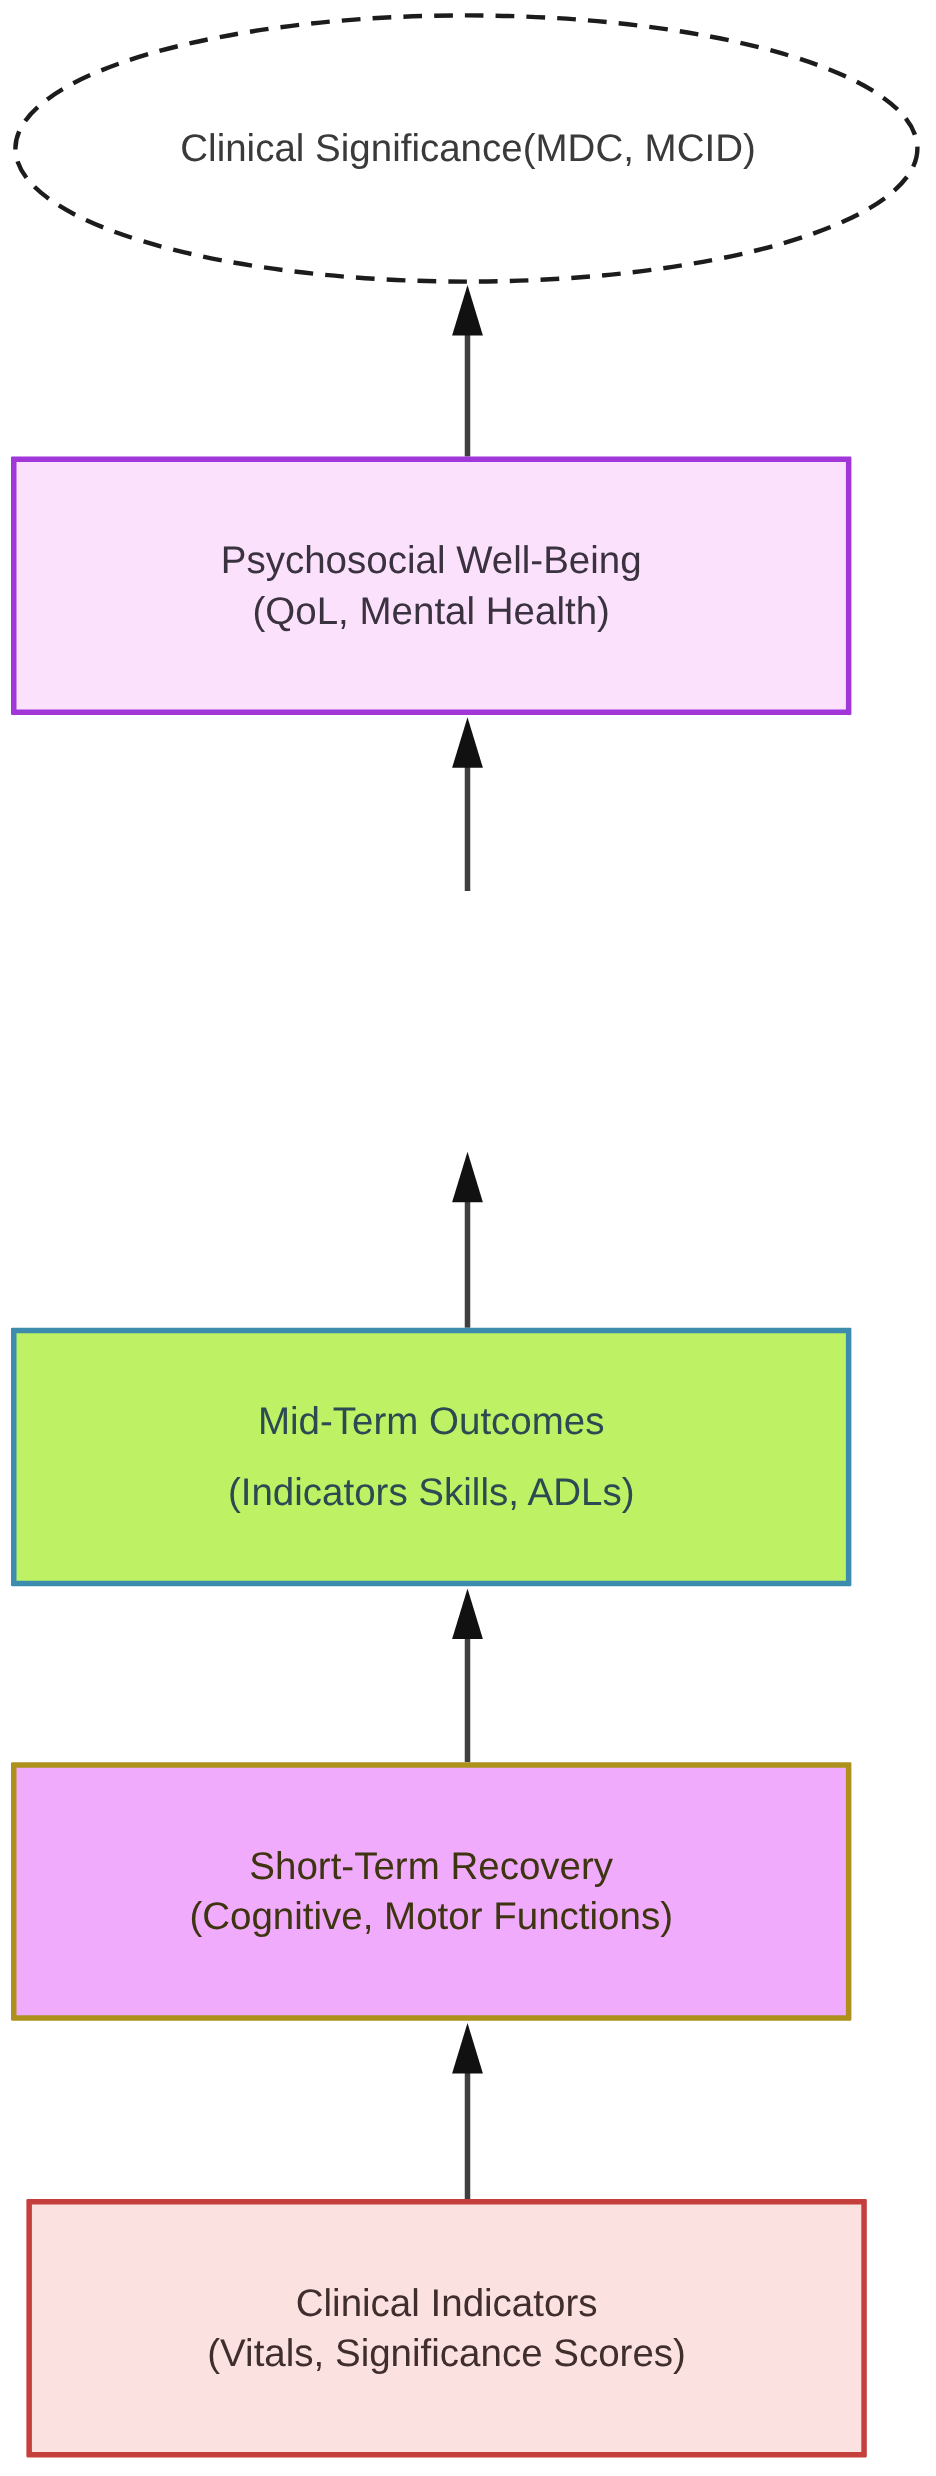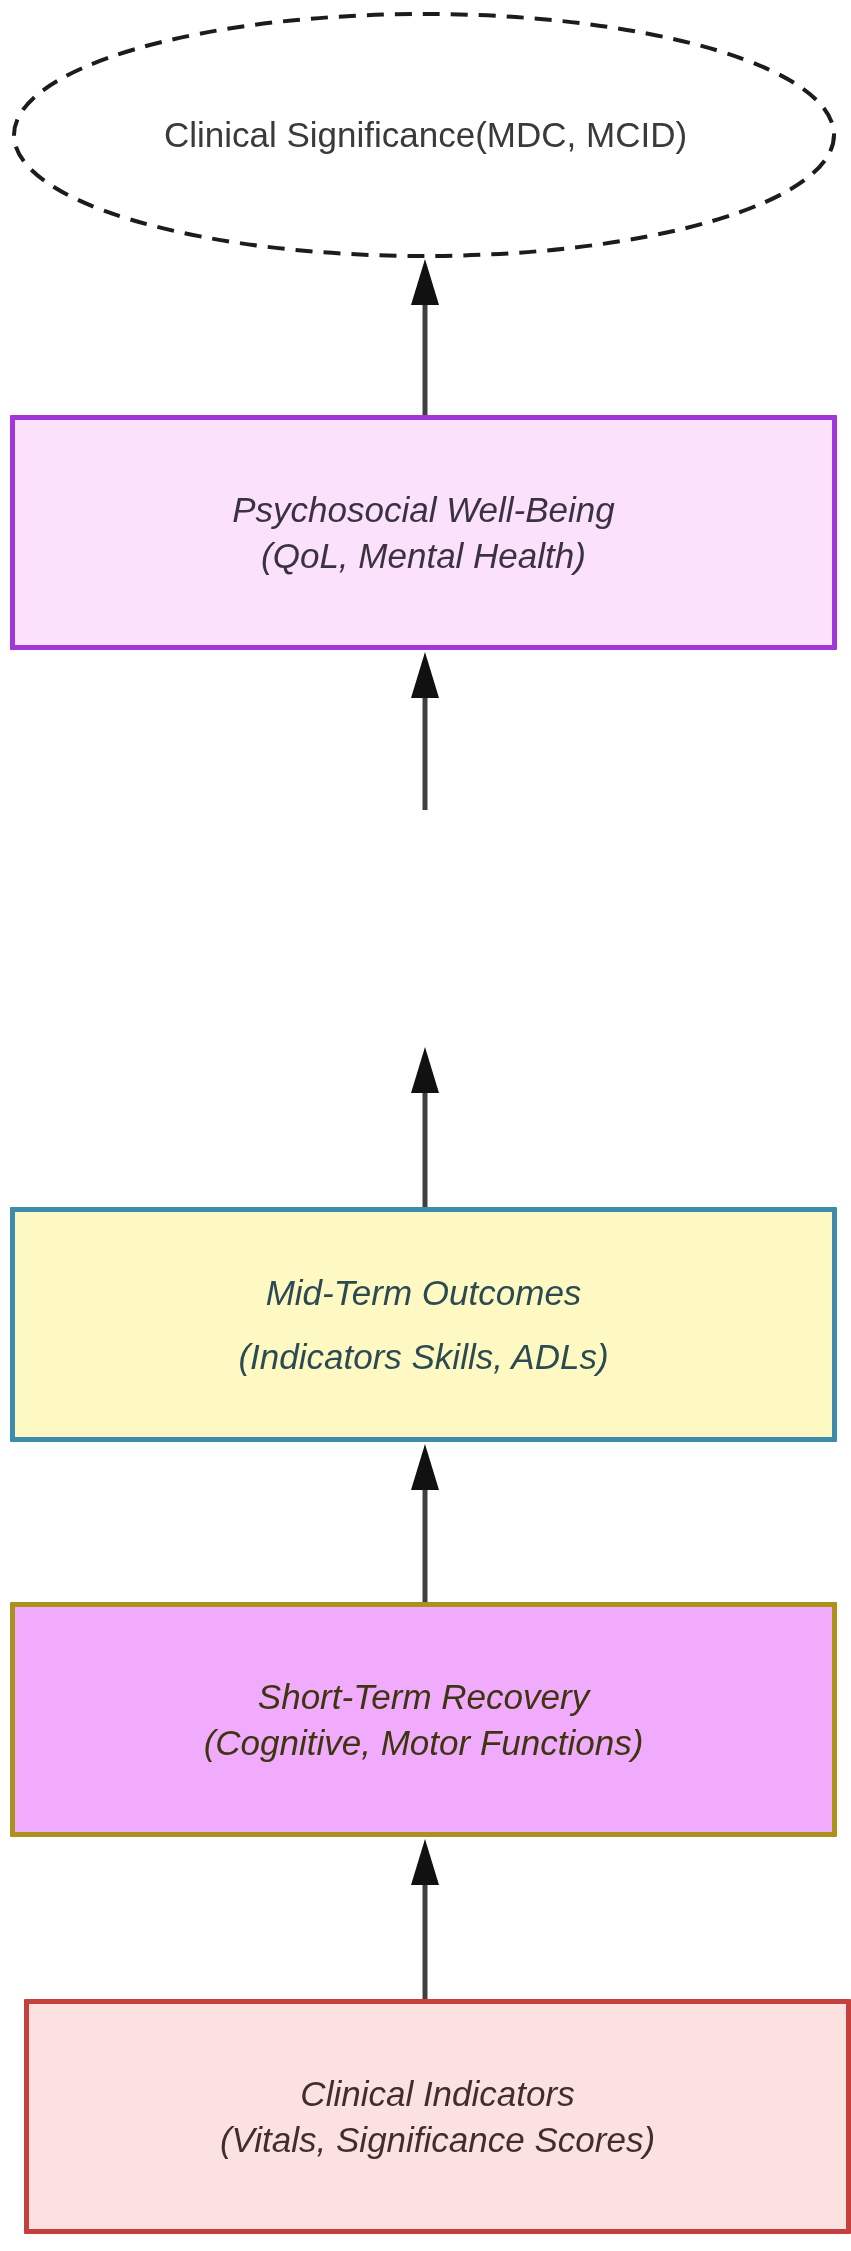--- a/index.html
+++ b/index.html
@@ -32,34 +32,33 @@
     align-items: center;
     justify-content: center;
     text-align: center;
     font-size: 35px;
     line-height: 1.3;
     color: #3a3a3a;
   }
   .node-box {
     position: absolute;
     left: 10px;
-    width: 827px;
+    width: 764px;
     height: 235px;
     box-sizing: border-box;
     border: 5px solid #888888;
     background: #eeeeee;
     display: flex;
     flex-direction: column;
     align-items: center;
     justify-content: center;
     text-align: center;
     font-size: 35px;
     line-height: 1.3;
     border-radius: 1px;
-    font-style: italic;
   }
   .arrow {
     position: absolute;
     width: 36px;
     overflow: visible;
   }
   .line1, .line2 {
     display: block;
   }
 </style>
@@ -90,21 +89,21 @@
     <line x1="18" y1="160" x2="18" y2="42" style="stroke: var(--arrow-stem, #3f3f3f);" stroke-width="5"></line>
     <polygon points="18,2 32,48 4,48" style="fill: var(--arrow-head, #111111);"></polygon>
   </svg>
 
 
   <svg class="arrow" style="left:407px; top:1045px; height:162px;" viewBox="0 0 36 162">
     <line x1="18" y1="162" x2="18" y2="42" style="stroke: var(--arrow-stem, #3f3f3f);" stroke-width="5"></line>
     <polygon points="18,2 32,48 4,48" style="fill: var(--arrow-head, #111111);"></polygon>
   </svg>
 
-  <div class="node-box" style="top: 1207px; background: #fef9c3; border-color: rgb(61, 140, 174); color: rgb(44, 74, 82); gap: 18px;">
+  <div class="node-box" style="top: 1207px; background: #bef264; border-color: rgb(61, 140, 174); color: rgb(44, 74, 82); gap: 18px;">
     <span class="line1">Mid-Term Outcomes</span>
     <span class="line2">(Indicators Skills, ADLs)</span>
   </div>
 
   <svg class="arrow" style="left:407px; top:1442px; height:160px;" viewBox="0 0 36 160">
     <line x1="18" y1="160" x2="18" y2="42" style="stroke: var(--arrow-stem, #3f3f3f);" stroke-width="5"></line>
     <polygon points="18,2 32,48 4,48" style="fill: var(--arrow-head, #111111);"></polygon>
   </svg>
 
   <div class="node-box" style="top: 1602px; background: #f0abfc; border-color: rgb(174, 145, 29); color: rgb(62, 52, 16);">

